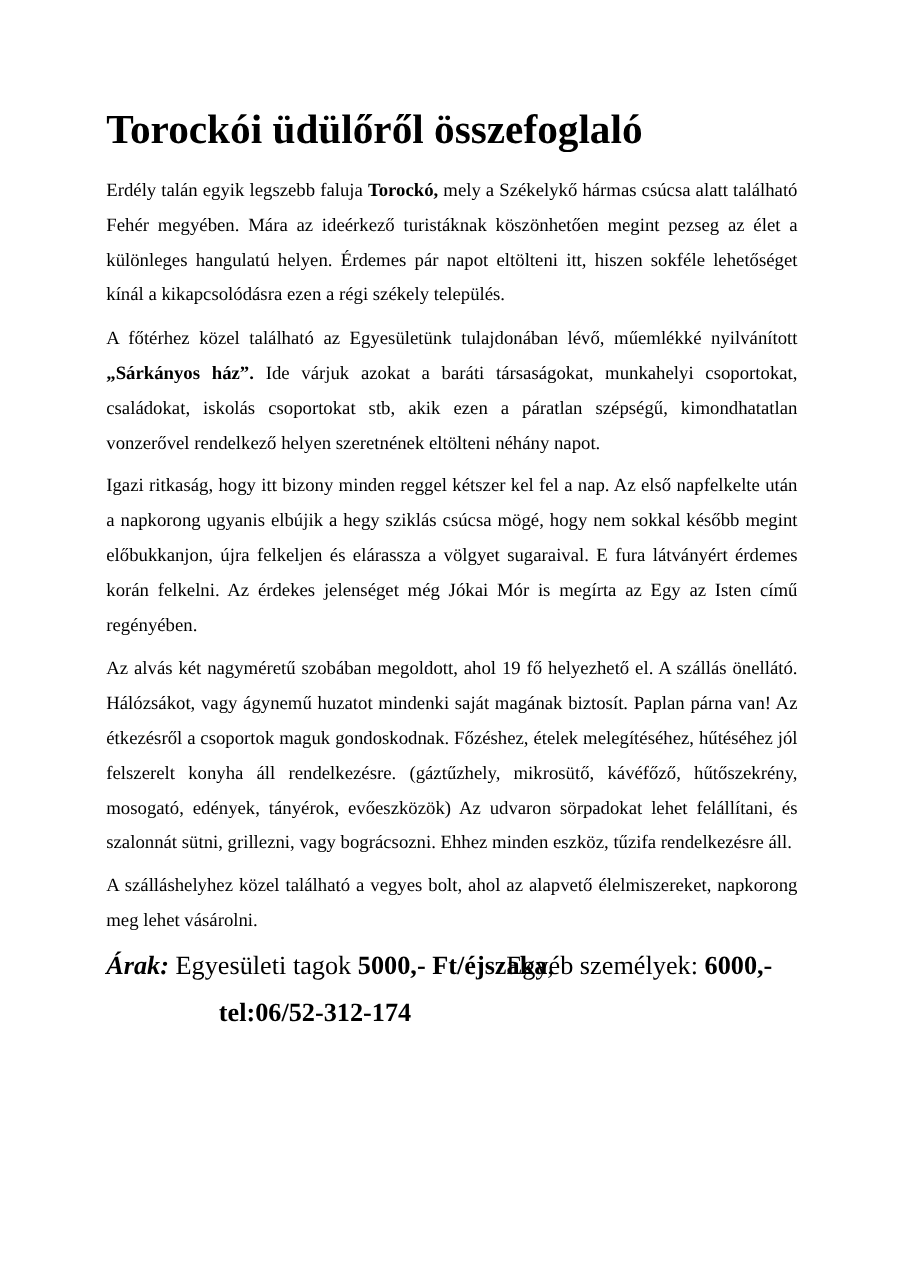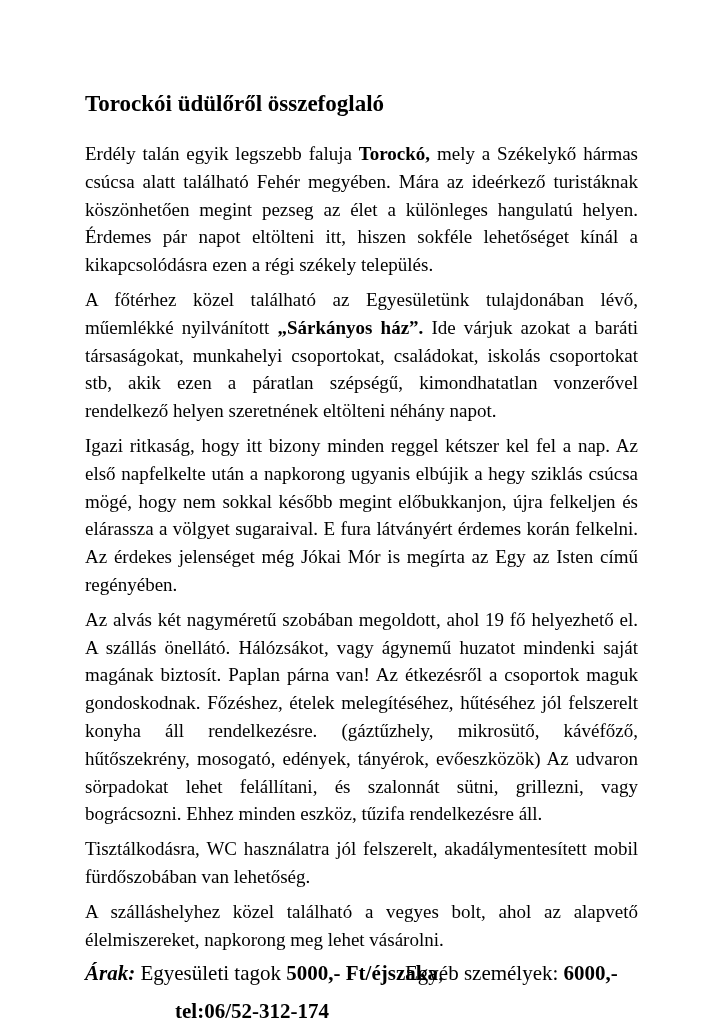--- a/index.html
+++ b/index.html
@@ -12,28 +12,28 @@
     width: 724px;
     height: 1024px;
     background: #ffffff;
     box-sizing: border-box;
     padding: 86px 86px 0 85px;
     color: #000000;
     font-family: "Liberation Serif", "DejaVu Serif", serif;
     overflow: hidden;
   }
   .doc-title {
-    font-size: 23px;
+    font-size: 33px;
     font-weight: bold;
     line-height: 36px;
     margin: 0 0 18px 0;
     letter-spacing: 0px;
   }
   .para {
-    font-size: 19px;
+    font-size: 15px;
     line-height: 27.8px;
     text-align: justify;
     margin: 0 0 7px 0;
   }
   .b { font-weight: bold; }
   .bi { font-weight: bold; font-style: italic; }
   .line-block {
     font-size: 21px;
     line-height: 27.8px;
     margin: 0;
@@ -65,21 +65,20 @@
   <h1 class="doc-title">Torockói üdülőről összefoglaló</h1>
 
   <p class="para"><span>Erdély talán egyik legszebb faluja </span><span class="b">Torockó,</span><span> mely a Székelykő hármas csúcsa alatt található Fehér megyében. Mára az ideérkező turistáknak köszönhetően megint pezseg az élet a különleges hangulatú helyen. Érdemes pár napot eltölteni itt, hiszen sokféle lehetőséget kínál a kikapcsolódásra ezen a régi székely település.</span></p>
 
   <p class="para"><span>A főtérhez közel található az Egyesületünk tulajdonában lévő, műemlékké nyilvánított </span><span class="b">„Sárkányos ház”.</span><span> Ide várjuk azokat a baráti társaságokat, munkahelyi csoportokat, családokat, iskolás csoportokat stb, akik ezen a páratlan szépségű, kimondhatatlan vonzerővel rendelkező helyen szeretnének eltölteni néhány napot.</span></p>
 
   <p class="para">Igazi ritkaság, hogy itt bizony minden reggel kétszer kel fel a nap. Az első napfelkelte után a napkorong ugyanis elbújik a hegy sziklás csúcsa mögé, hogy nem sokkal később megint előbukkanjon, újra felkeljen és elárassza a völgyet sugaraival. E fura látványért érdemes korán felkelni. Az érdekes jelenséget még Jókai Mór is megírta az Egy az Isten című regényében.</p>
 
   <p class="para">Az alvás két nagyméretű szobában megoldott, ahol 19 fő helyezhető el. A szállás önellátó. Hálózsákot, vagy ágynemű huzatot mindenki saját magának biztosít. Paplan párna van! Az étkezésről a csoportok maguk gondoskodnak. Főzéshez, ételek melegítéséhez, hűtéséhez jól felszerelt konyha áll rendelkezésre. (gáztűzhely, mikrosütő, kávéfőző, hűtőszekrény, mosogató, edények, tányérok, evőeszközök) Az udvaron sörpadokat lehet felállítani, és szalonnát sütni, grillezni, vagy bográcsozni. Ehhez minden eszköz, tűzifa rendelkezésre áll.</p>
 
-  <p class="para">Tisztálkodásra, WC használatra jól felszerelt, akadálymentesített mobil fürdőszobában van lehetőség.</p>
 
   <p class="para">A szálláshelyhez közel található a vegyes bolt, ahol az alapvető élelmiszereket, napkorong meg lehet vásárolni.</p>
 
   <div class="line-block prices-block">
     <div class="prices-line1"><span class="bi">Árak:</span><span> Egyesületi tagok </span><span class="b">5000,- Ft/éjszaka</span><span>,</span><span class="prices-others"><span>Egyéb személyek: </span><span class="b">6000,-</span></span></div>
   </div>
 
 
   <div class="line-block phone-line">tel:06/52-312-174</div>
 

